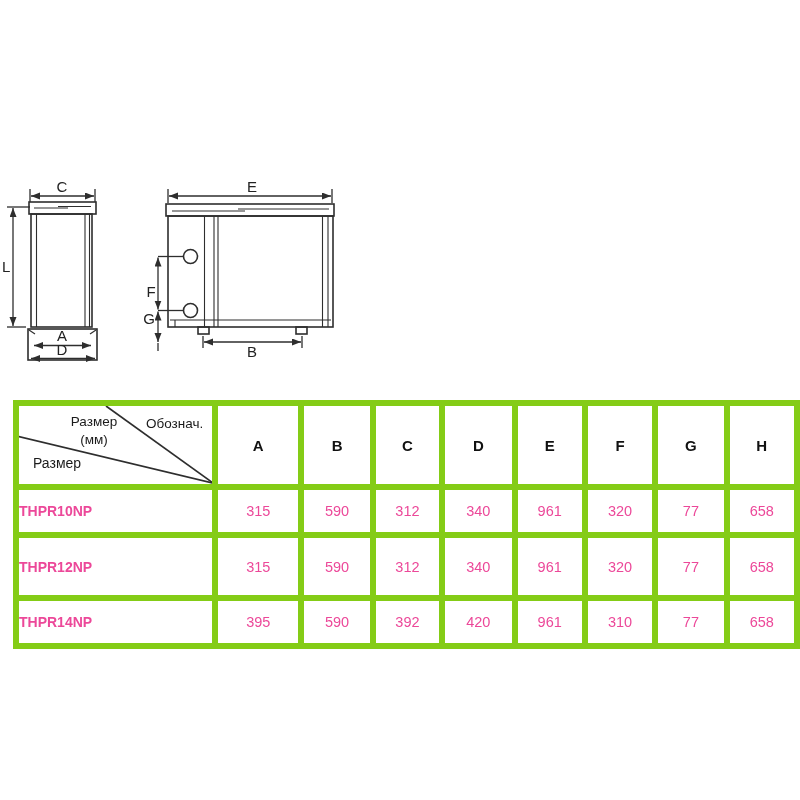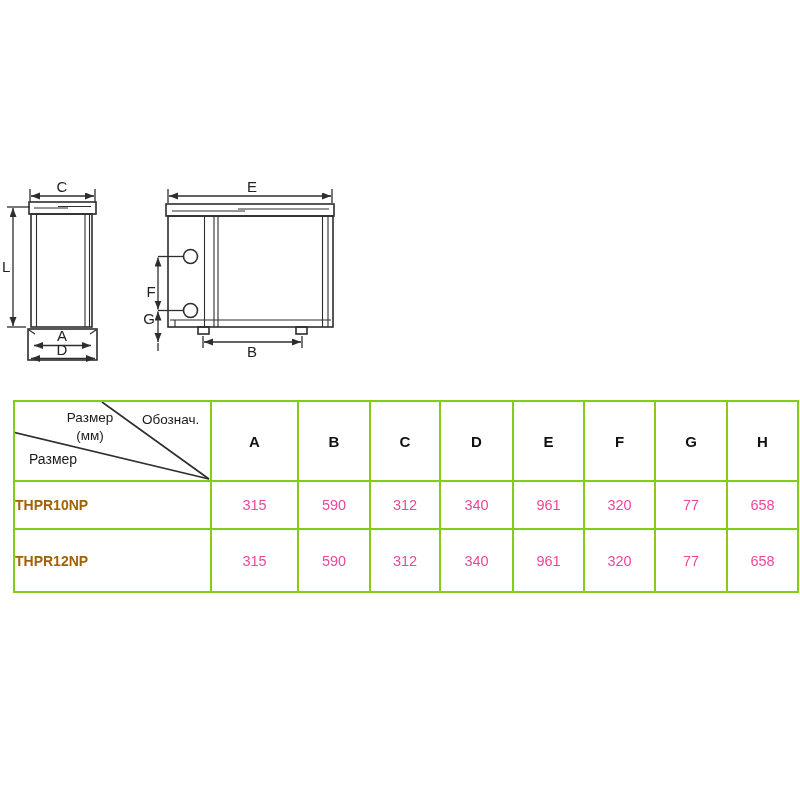--- a/index.html
+++ b/index.html
@@ -7,31 +7,31 @@
     position:relative;width:800px;height:800px;background:#ffffff;overflow:hidden;
     font-family:"Liberation Sans", sans-serif;color:#1b1b1b;
   }
   .drawing-svg{position:absolute;left:0;top:0;width:800px;height:800px;}
   .drawing-svg text{font-family:"Liberation Sans", sans-serif;font-size:15px;fill:#222;}
 
   
   .dim-table-wrap{position:absolute;left:13px;top:400px;}
   table.dim-table{border-collapse:collapse;table-layout:fixed;background:#fff;}
   table.dim-table td,table.dim-table th{
-    border:2px solid #84cc16;padding:0;margin:0;overflow:hidden;
+    border:6px solid #84cc16;padding:0;margin:0;overflow:hidden;
   }
   .corner-cell{position:relative;width:195px;height:78px;}
   .corner-cell svg{position:absolute;left:0;top:0;}
   .corner-label{position:absolute;font-size:13.5px;color:#1b1b1b;white-space:nowrap;}
   .lbl-size{left:40px;top:8px;width:70px;text-align:center;}
   .lbl-unit{left:40px;top:26px;width:70px;text-align:center;}
   .lbl-desig{left:127px;top:10px;}
   .lbl-model{left:14px;top:49px;font-size:14px;}
   th.col-h{font-size:15px;font-weight:bold;text-align:center;color:#111;}
-  td.model-cell{font-size:14px;font-weight:bold;text-align:left;padding-left:10px;color:#a16207;}
+  td.model-cell{font-size:14px;font-weight:bold;text-align:left;padding-left:10px;color:#ec4899;}
   td.val-cell{font-size:14.5px;text-align:center;color:#ec4899;}
   tr.data-row{height:48px;}
 </style>
 </head>
 <body>
 
 <div class="canvas">
 
   <svg class="drawing-svg" viewBox="0 0 800 800">
     <defs>
@@ -175,17 +175,28 @@
           <td class="model-cell">THPR12NP</td>
           <td class="val-cell">315</td>
           <td class="val-cell">590</td>
           <td class="val-cell">312</td>
           <td class="val-cell">340</td>
           <td class="val-cell">961</td>
           <td class="val-cell">320</td>
           <td class="val-cell">77</td>
           <td class="val-cell">658</td>
         </tr>
+        <tr class="data-row">
+          <td class="model-cell">THPR14NP</td>
+          <td class="val-cell">395</td>
+          <td class="val-cell">590</td>
+          <td class="val-cell">392</td>
+          <td class="val-cell">420</td>
+          <td class="val-cell">961</td>
+          <td class="val-cell">310</td>
+          <td class="val-cell">77</td>
+          <td class="val-cell">658</td>
+        </tr>
       </tbody>
     </table>
   </div>
 
 </div>
 
 </body></html>

